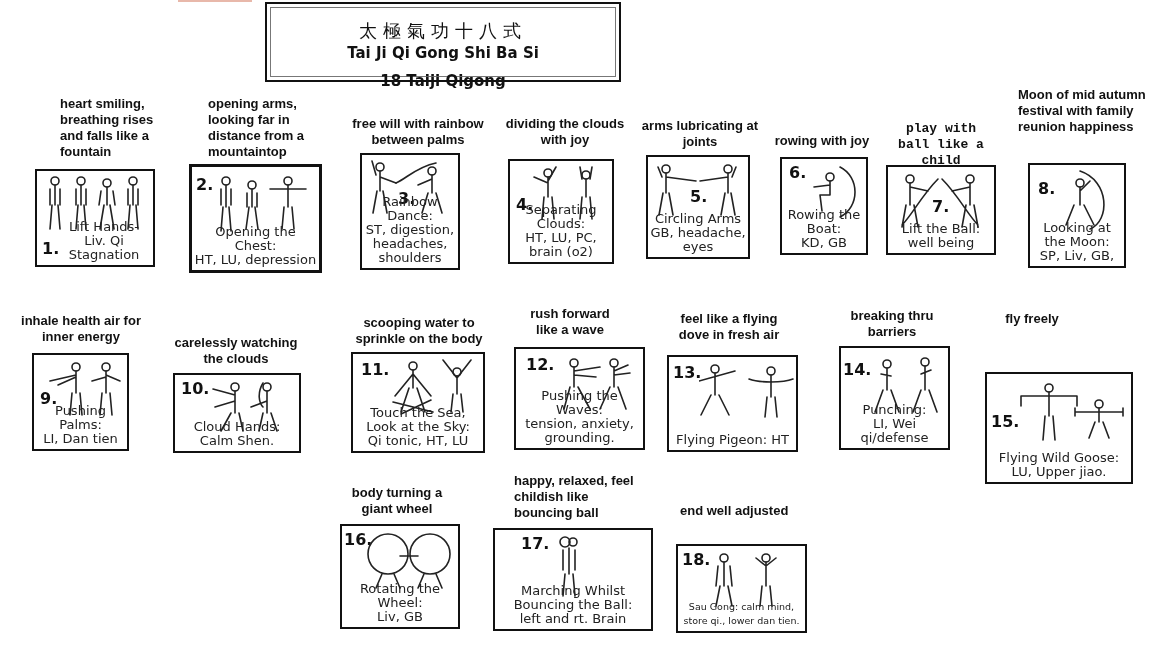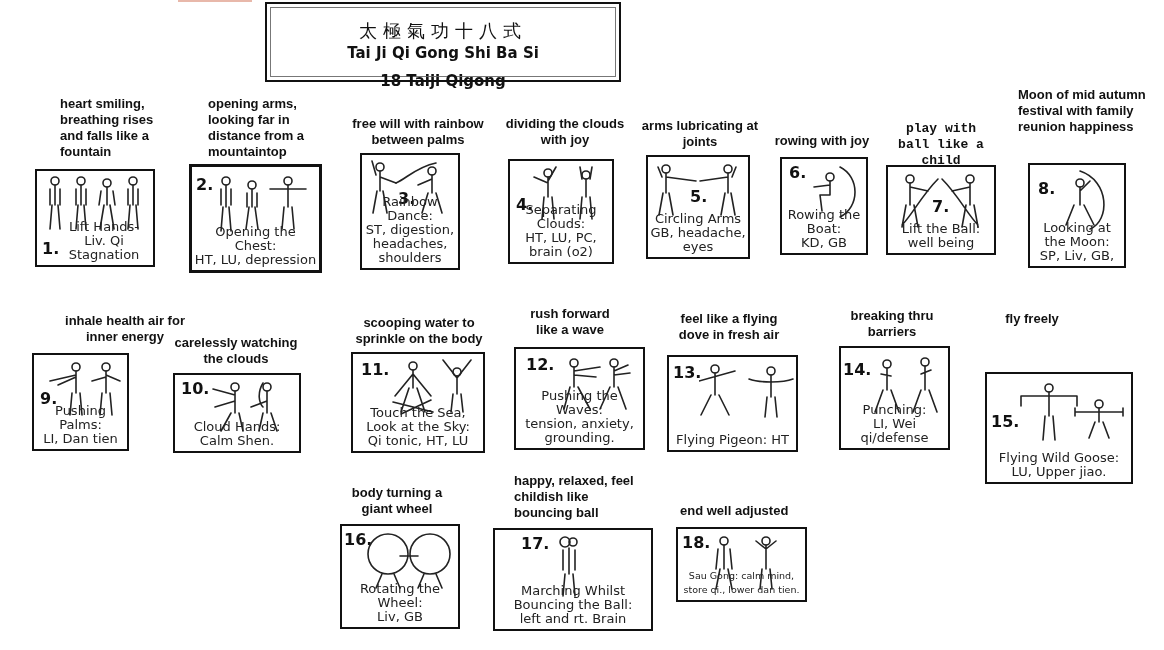--- a/index.html
+++ b/index.html
@@ -166,21 +166,21 @@
         <circle cx="20" cy="14" r="4"></circle>
         <path d="M20 18v18M20 22l10-10M14 36l-8 20M24 36l10 20"></path>
       </g>
   </svg>
   <div class="lbl">
       <div>Looking at the Moon:</div>
       <div>SP, Liv, GB,</div>
     </div>
 </div>
 
-<div class="cap center" style="left:14px;top:313px;width:134px;margin-left:44px;">inhale health air for inner energy</div>
+<div class="cap center" style="left:14px;top:313px;width:134px;">inhale health air for inner energy</div>
 <div class="box" style="left:32px;top:353px;width:97px;height:98px;">
   <div class="num" style="left:6px;top:34px;">9.</div>
   <svg class="fig" style="left:12px;top:4px" width="80" height="58">
     <g class="s">
         <circle cx="30" cy="8" r="4"></circle>
         <path d="M30 12v22M30 16l-26 6M30 18l-18 8M26 34l-2 22M34 34l2 22"></path>
     <circle cx="60" cy="8" r="4"></circle>
         <path d="M60 12v22M60 16l14 6M60 18l-14 4M56 34l-2 22M64 34l2 22"></path>
       </g>
   </svg>
@@ -316,21 +316,21 @@
         <path d="M18 14v26M12 16v20M24 16v20M14 40l-2 22M22 40l2 22"></path>
       </g>
   </svg>
   <div class="lbl">
       <div>Marching Whilst Bouncing the Ball:</div>
       <div>left and rt. Brain</div>
     </div>
 </div>
 
 <div class="cap" style="left:680px;top:503px;width:120px;">end well adjusted</div>
-<div class="box" style="left:676px;top:527px;width:131px;height:75px;">
+<div class="box" style="left:676px;top:544px;width:131px;height:89px;">
   <div class="num" style="left:4px;top:4px;">18.</div>
   <svg class="fig" style="left:30px;top:4px" width="90" height="60">
     <g class="s">
         <circle cx="16" cy="8" r="4"></circle>
         <path d="M16 12v24M10 16l-2 20M22 16l2 20M12 36l-4 20M20 36l4 20"></path>
     <circle cx="58" cy="8" r="4"></circle>
         <path d="M58 12v24M58 16l-10-8M58 16l10-8M54 36l-2 20M62 36l2 20"></path>
       </g>
   </svg>
   <div class="lbl" style="font-size:9.5px;">

